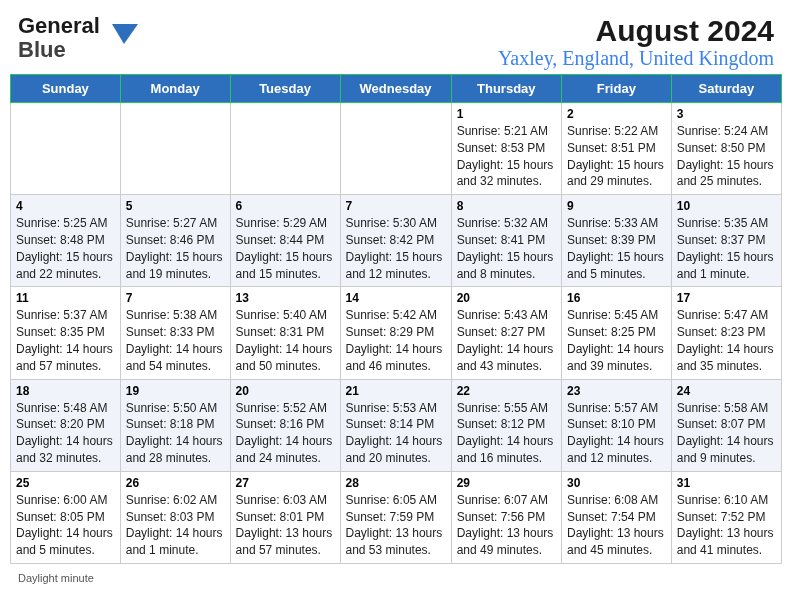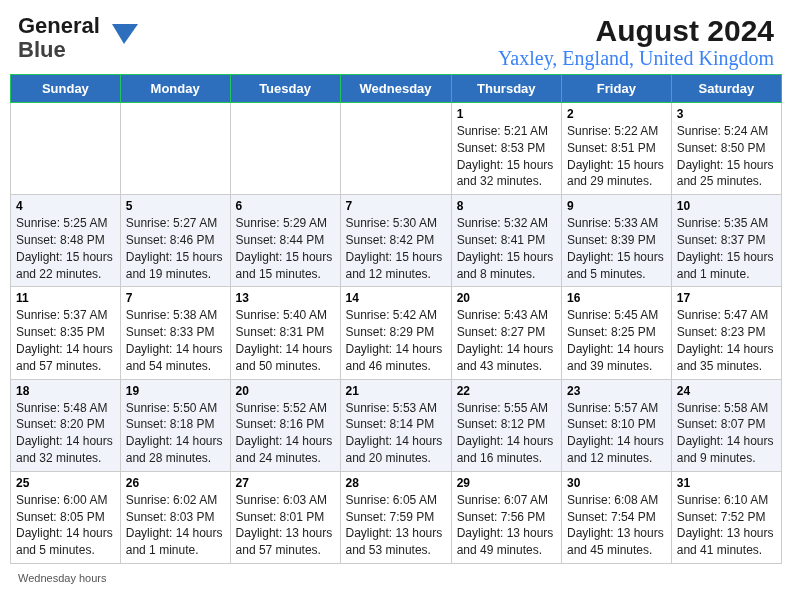--- a/index.html
+++ b/index.html
@@ -334,15 +334,15 @@
             <span class="day-num">31</span>
         <div class="day-info">
           Sunrise: 6:10 AM<br>Sunset: 7:52 PM<br>Daylight: 13 hours and 41 minutes.
         </div>
           </td>
         </tr>
       </tbody>
   </table>
 
   <div class="footer">
-    <span>Wednesday hours</span>
+    <span>Daylight minute</span>
   </div>
 </div>
 
 </body></html>

